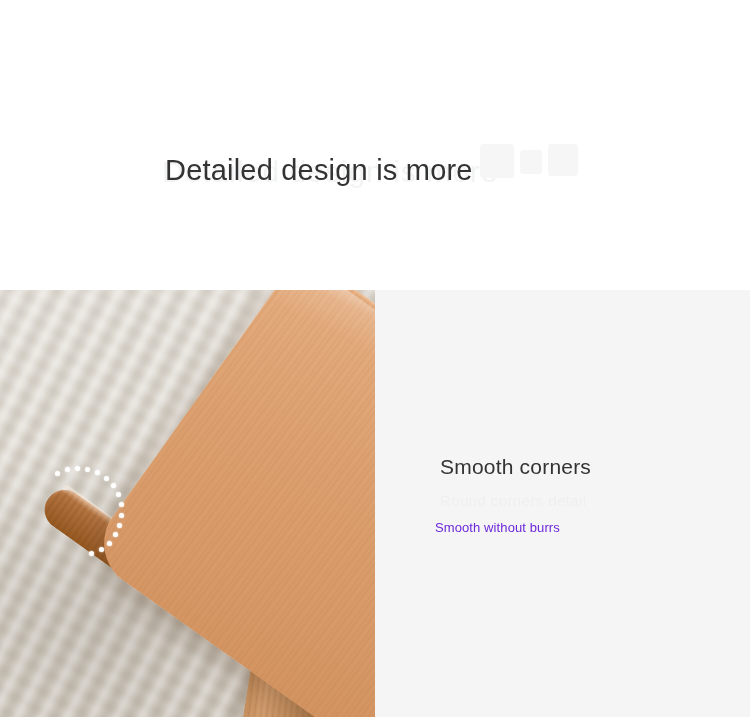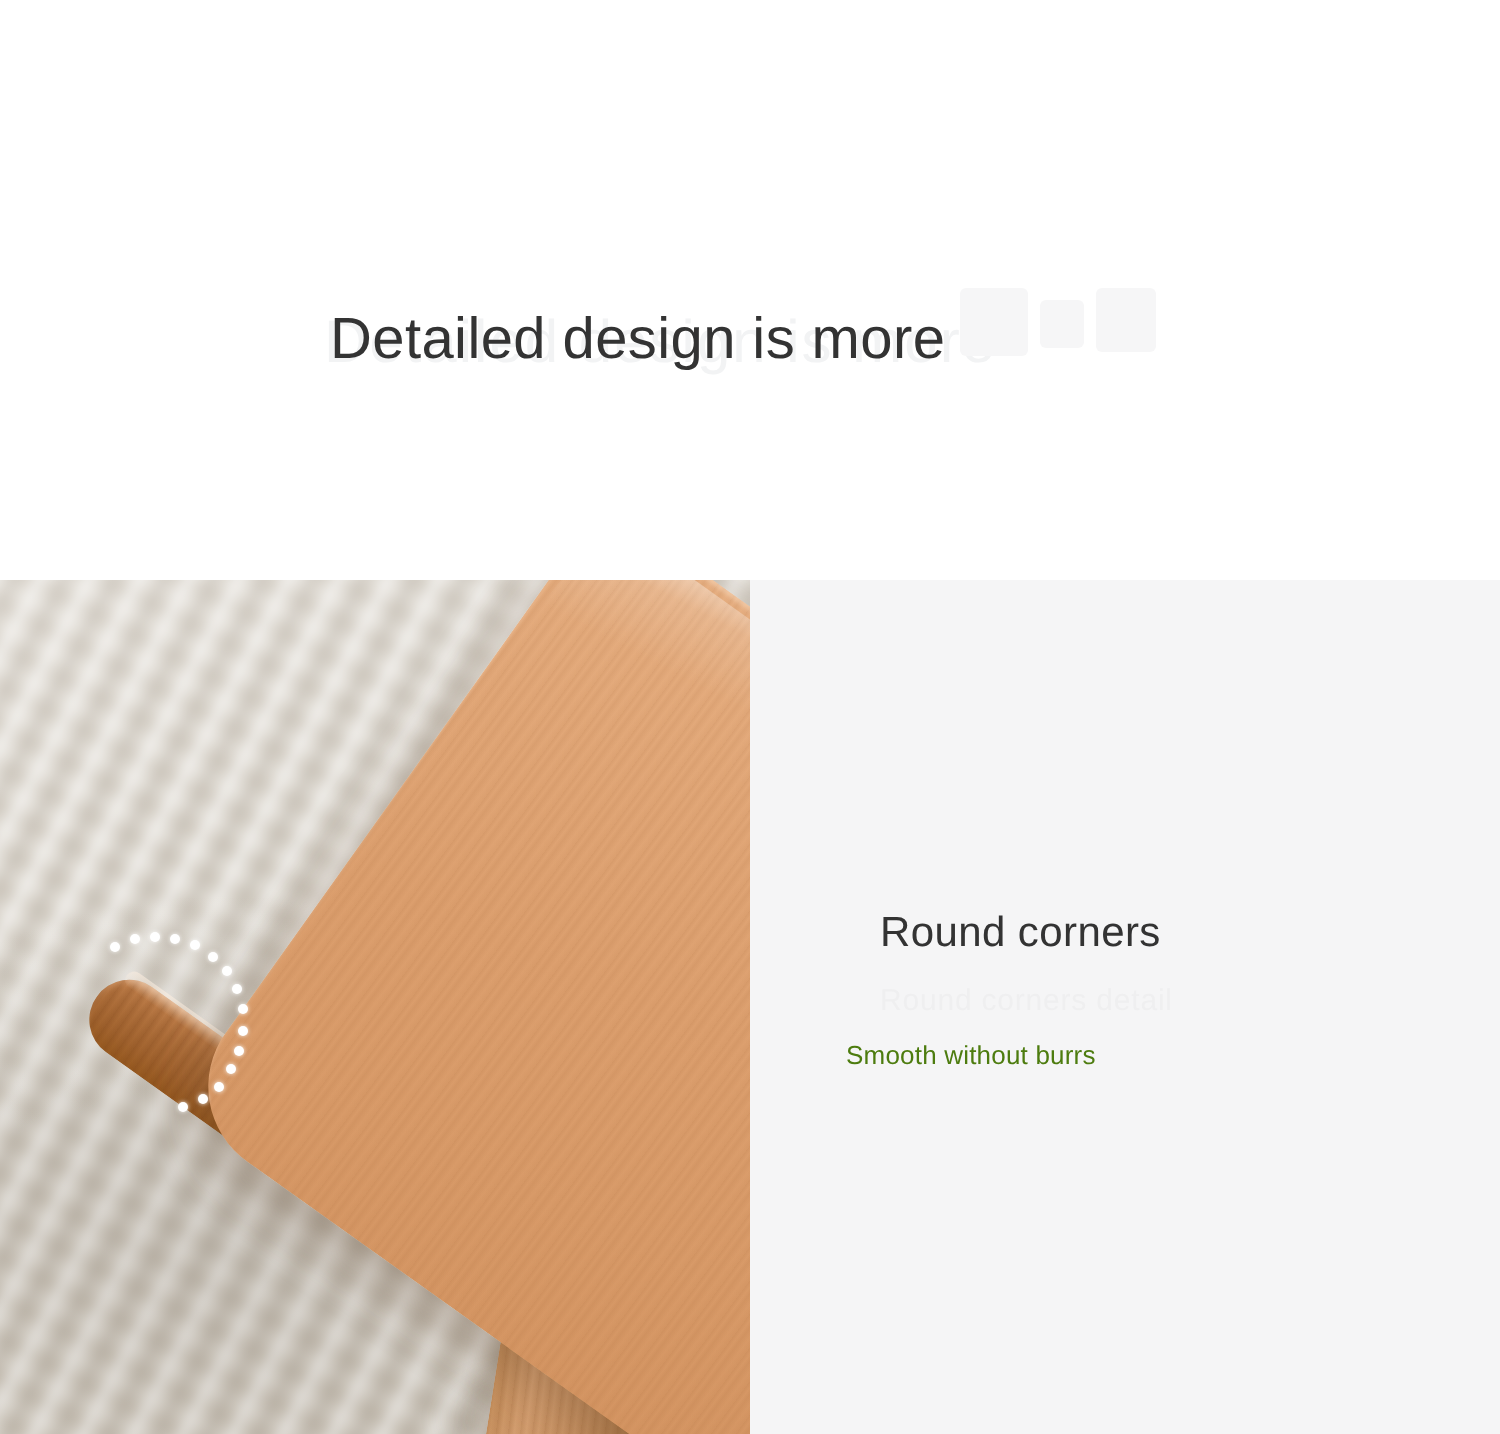--- a/index.html
+++ b/index.html
@@ -221,24 +221,24 @@
     position:absolute;
     left:65px; top:492px;
     font-size:15px;
     color:#efeff0;
     letter-spacing:0.4px;
     white-space:nowrap;
     user-select:none;
   }
   .info-sub {
     position:absolute;
-    left:48px; top:520px;
+    left:60px; top:520px;
     font-size:13px;
     font-weight:400;
-    color:#4d7c0f;
+    color:#6d28d9;
     letter-spacing:0.1px;
     white-space:nowrap;
   }
   
   .info-text-layer {
     position:absolute; left:375px; top:0; width:375px; height:717px;
     pointer-events:none;
   }
   .info-text-layer > * { pointer-events:auto; }
 </style>
@@ -294,18 +294,18 @@
           <i style="left: 106.69px; top: 250.535px;"></i>
           <i style="left: 98.5367px; top: 256.987px;"></i>
           <i style="left: 89.0967px; top: 261.346px;"></i>
         </div>
     </div>
 
     <div class="info"></div>
   </div>
 
   <div class="info-text-layer">
-    <div class="info-title">Round corners</div>
+    <div class="info-title">Smooth corners</div>
     <div class="info-ghost">Round corners detail</div>
     <div class="info-sub">Smooth without burrs</div>
   </div>
 
 </div>
 
 </body></html>

